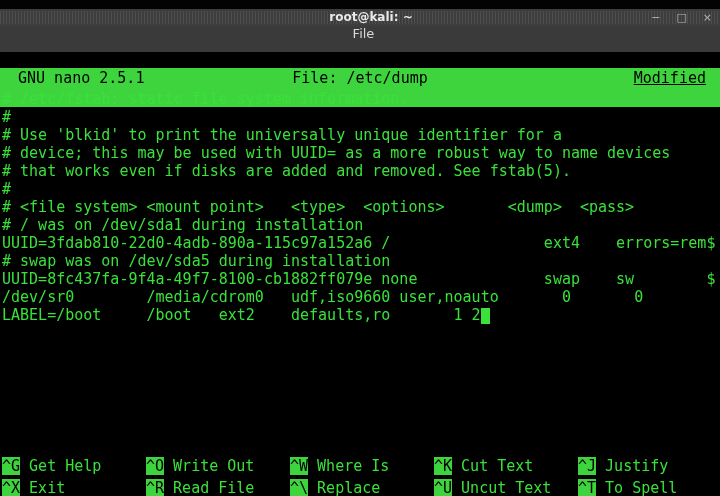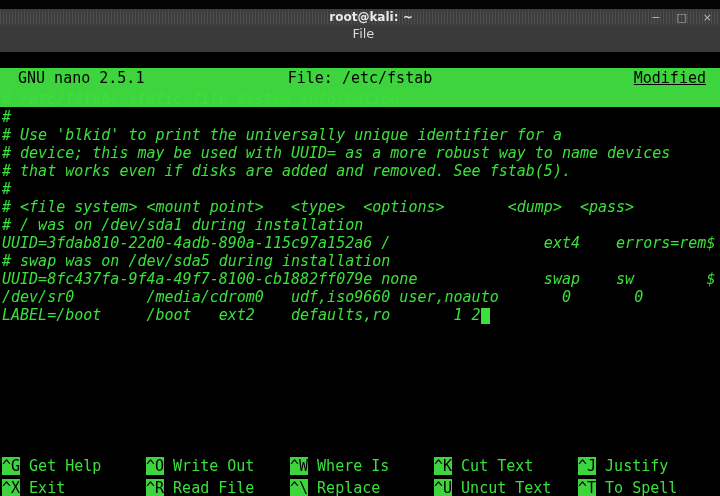--- a/index.html
+++ b/index.html
@@ -43,21 +43,21 @@
     background:var(--bar-green,#3ed43e);color:#000;
     font-size:15px;line-height:21px;white-space:pre;margin-top:12px;
   }
   .nano-version{position:absolute;left:18px;top:0;}
   .nano-file{position:absolute;left:0;width:720px;text-align:center;top:0;}
   .nano-modified{position:absolute;right:14px;top:0;text-decoration:underline;}
   .buffer{
     position:absolute;left:2px;top:20px;width:718px;
     color:var(--green,#3ae13a);font-size:15px;line-height:18px;white-space:pre;
   }
-  .term-line{height:18px;font-style:italic;}
+  .term-line{height:18px;}
   .cursor{
     display:inline-block;width:9px;height:16px;vertical-align:text-bottom;
     background:var(--green,#3ae13a);
   }
   .shortcut-row{
     position:absolute;left:2px;width:646px;height:18px;
     color:var(--green,#3ae13a);font-size:15px;line-height:18px;white-space:pre;text-align:center;
   }
   .row1{top:405px;}
   .row2{top:427px;padding-left:40px;}
@@ -86,21 +86,21 @@
       <span class="menu-item">Edit</span>
       <span class="menu-item">Write</span>
       <span class="menu-item">Search</span>
       <span class="menu-item">Replace</span>
       <span class="menu-item">Help</span>
     </div>
 
   <div class="terminal">
     <div class="nano-header">
       <span class="nano-version">GNU nano 2.5.1</span>
-      <span class="nano-file">File: /etc/fstab</span>
+      <span class="nano-file">File: /etc/dump</span>
       <span class="nano-modified">Modified</span>
     </div>
 
     <div class="buffer" id="buffer"><div class="term-line"></div><div class="term-line"># /etc/fstab: static file system information.</div><div class="term-line">#</div><div class="term-line"># Use 'blkid' to print the universally unique identifier for a</div><div class="term-line"># device; this may be used with UUID= as a more robust way to name devices</div><div class="term-line"># that works even if disks are added and removed. See fstab(5).</div><div class="term-line">#</div><div class="term-line"># &lt;file system&gt; &lt;mount point&gt;   &lt;type&gt;  &lt;options&gt;       &lt;dump&gt;  &lt;pass&gt;</div><div class="term-line"># / was on /dev/sda1 during installation</div><div class="term-line">UUID=3fdab810-22d0-4adb-890a-115c97a152a6 /                 ext4    errors=rem$</div><div class="term-line"># swap was on /dev/sda5 during installation</div><div class="term-line">UUID=8fc437fa-9f4a-49f7-8100-cb1882ff079e none              swap    sw        $</div><div class="term-line">/dev/sr0        /media/cdrom0   udf,iso9660 user,noauto       0       0</div><div class="term-line">LABEL=/boot     /boot   ext2    defaults,ro       1 2<span class="cursor"></span></div></div>
 
     <div class="shortcut-row row1" id="sc-row1"><span class="sc-entry" style="left: 0px;"><span class="sc-key">^G</span><span class="sc-label"> Get Help</span></span><span class="sc-entry" style="left: 144px;"><span class="sc-key">^O</span><span class="sc-label"> Write Out</span></span><span class="sc-entry" style="left: 288px;"><span class="sc-key">^W</span><span class="sc-label"> Where Is</span></span><span class="sc-entry" style="left: 432px;"><span class="sc-key">^K</span><span class="sc-label"> Cut Text</span></span><span class="sc-entry" style="left: 576px;"><span class="sc-key">^J</span><span class="sc-label"> Justify</span></span></div>
     <div class="shortcut-row row2" id="sc-row2"><span class="sc-entry" style="left: 0px;"><span class="sc-key">^X</span><span class="sc-label"> Exit</span></span><span class="sc-entry" style="left: 144px;"><span class="sc-key">^R</span><span class="sc-label"> Read File</span></span><span class="sc-entry" style="left: 288px;"><span class="sc-key">^\</span><span class="sc-label"> Replace</span></span><span class="sc-entry" style="left: 432px;"><span class="sc-key">^U</span><span class="sc-label"> Uncut Text</span></span><span class="sc-entry" style="left: 576px;"><span class="sc-key">^T</span><span class="sc-label"> To Spell</span></span></div>
   </div>
 </div>
 

